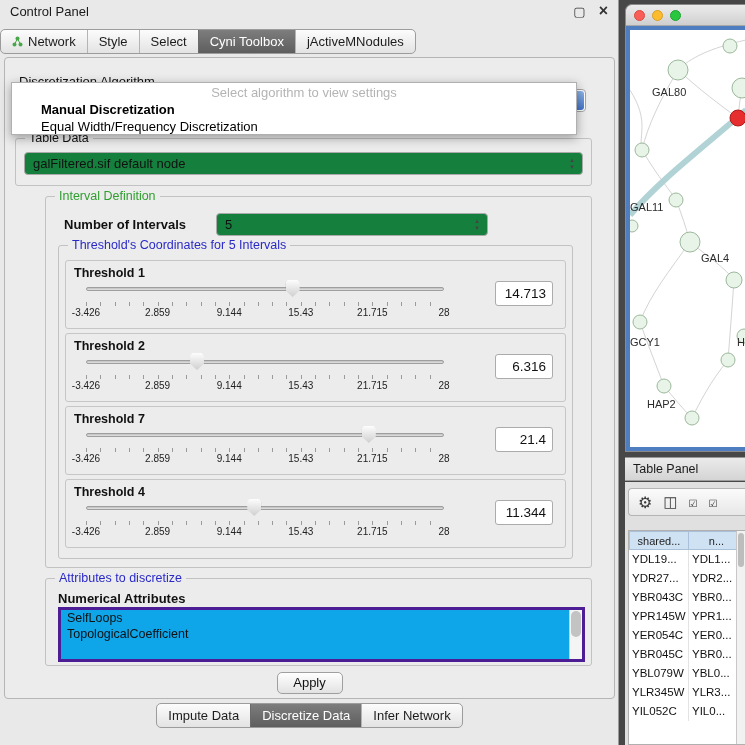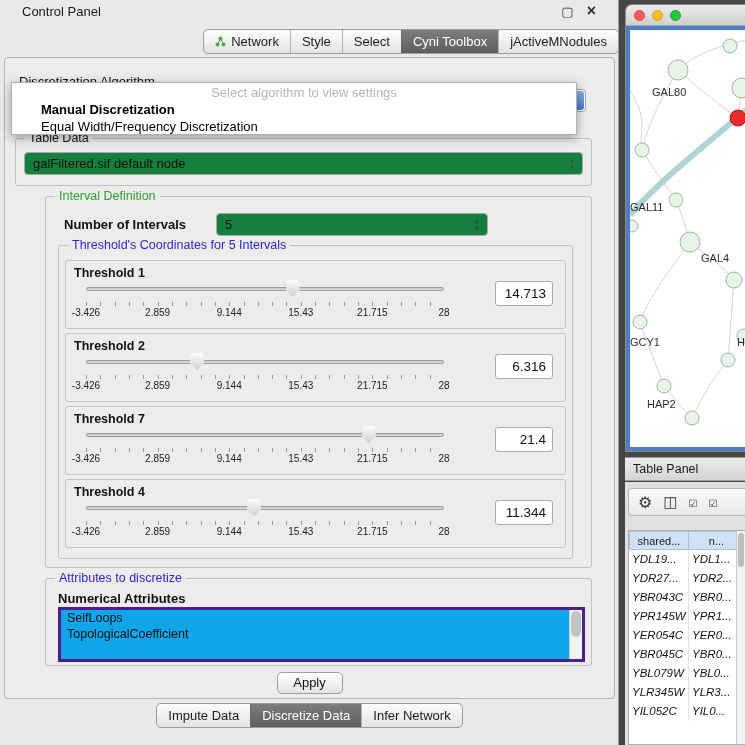--- a/index.html
+++ b/index.html
@@ -1,27 +1,27 @@
 <!DOCTYPE html>
 <html><head>
 <meta charset="utf-8">
 <style>
   * { margin:0; padding:0; box-sizing:border-box; }
   html,body { width:745px; height:745px; overflow:hidden; }
   body { background:#474747; font-family:"Liberation Sans", sans-serif; color:#111; position:relative; }
 
   
   .control-panel { position:absolute; left:0; top:0; width:619px; height:745px; background:#e9e9e9; border-right:1px solid #9a9a9a; }
-  .titlebar { height:22px; display:flex; align-items:center; padding:0 22px; font-size:13px; color:#1a1a1a; }
+  .titlebar { height:22px; display:flex; align-items:center; padding:0 10px; font-size:13px; color:#1a1a1a; }
   .win-icons { margin-left:auto; display:flex; gap:13px; align-items:center; }
   .icon-float, .icon-close { font-size:13px; color:#333; cursor:default; }
   .icon-float::before { content:"▢"; }
   .icon-close::before { content:"×"; font-weight:bold; font-size:16px; }
 
-  .top-tabs { position:absolute; left:0; top:29px; width:619px; display:flex; justify-content:flex-end; }
+  .top-tabs { position:absolute; left:0; top:29px; width:619px; display:flex; justify-content:flex-start; }
   .seg { display:flex; border:1px solid #9c9c9c; border-radius:5px; background:linear-gradient(#fcfcfc,#e3e3e3); overflow:hidden; }
   .seg .tab { padding:4px 11px; font-size:13px; color:#1c1c1c; border-left:1px solid #b4b4b4; display:flex; align-items:center; gap:5px; white-space:nowrap; }
   .seg .tab:first-child { border-left:none; }
   .seg .tab.selected { background:linear-gradient(#7d7d7d,#5e5e5e); color:#fff; border-left-color:#6a6a6a; }
 
   .panel-body { position:absolute; left:4px; top:57px; width:611px; height:642px; background:#ececec; border:1px solid #b5b5b5; border-radius:4px; }
 
   
   .algo-label { position:absolute; left:14px; top:16px; font-size:13px; color:#111; }
   .algo-combo-frag { position:absolute; left:547px; top:31px; width:34px; height:23px; background:#fff; border:1px solid #a5a5a5; border-radius:4px; z-index:1; }
@@ -90,21 +90,21 @@
   .tp-toolbar { position:absolute; left:3px; top:6px; right:0; height:28px; background:linear-gradient(#fbfbfb,#e7e7e7); border:1px solid #b5b5b5; border-right:none; border-radius:4px 0 0 4px; display:flex; align-items:center; gap:11px; padding-left:9px; }
   .icon-gear::before { content:"⚙"; font-size:16px; color:#3a3a3a; }
   .icon-columns::before { content:"◫"; font-size:15px; color:#3a3a3a; }
   .icon-check::before { content:"☑"; font-size:10px; color:#3a3a3a; }
   .tp-table { position:absolute; left:3px; top:48px; right:0; bottom:0; background:#fff; border:1px solid #b0b0b0; border-right:none; }
   .tp-head { display:flex; height:19px; }
   .tp-head .hc { background:#cfe2f4; border:1px solid #a9c0d8; font-size:11px; display:flex; align-items:center; justify-content:center; overflow:hidden; white-space:nowrap; color:#222;text-align:center; }
   .hc.c1 { width:60px; }
   .hc.c2 { flex:1; border-left:none; }
   .tp-row { display:flex; height:19px; font-size:11.5px; color:#111; }
-  .tp-row .rc { line-height:19px; white-space:nowrap; overflow:hidden;font-style:italic; }
+  .tp-row .rc { line-height:19px; white-space:nowrap; overflow:hidden; }
   .rc.c1 { width:60px; padding-left:3px; border-right:1px solid #e3e3e3; }
   .rc.c2 { flex:1; padding-left:3px; }
   .tp-scroll { position:absolute; right:0; top:0; bottom:0; width:9px; background:#f2f2f2; border-left:1px solid #c8c8c8; }
   .tp-scroll .sb-thumb { margin:2px 1px; height:34px; background:#bdbdbd; border-radius:4px; }
 </style>
 </head>
 <body>
 
 <div class="control-panel">
   <div class="titlebar">

